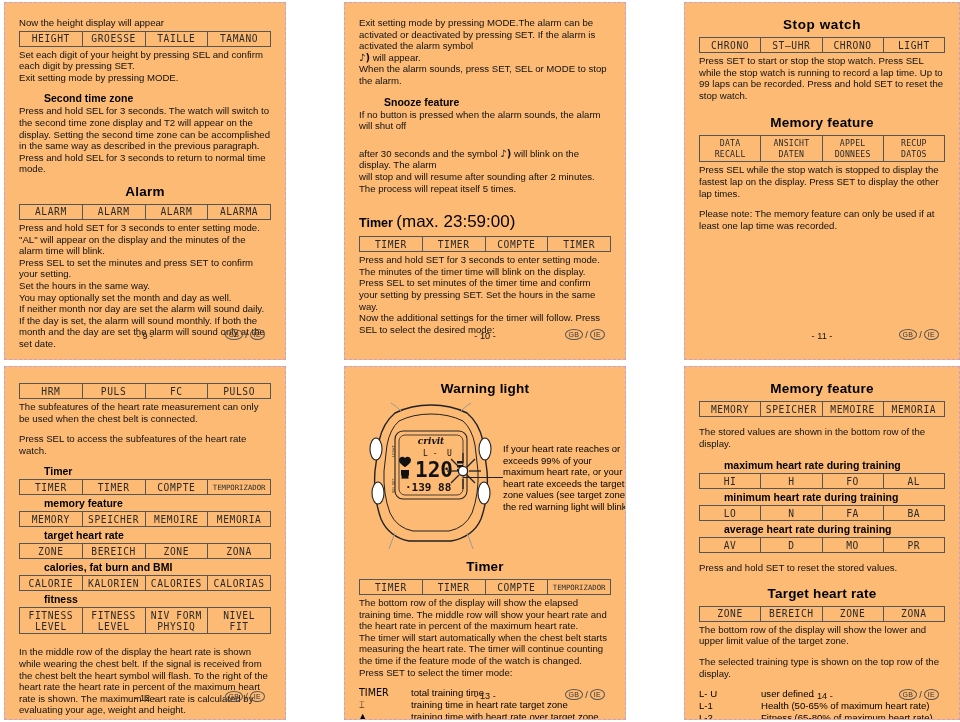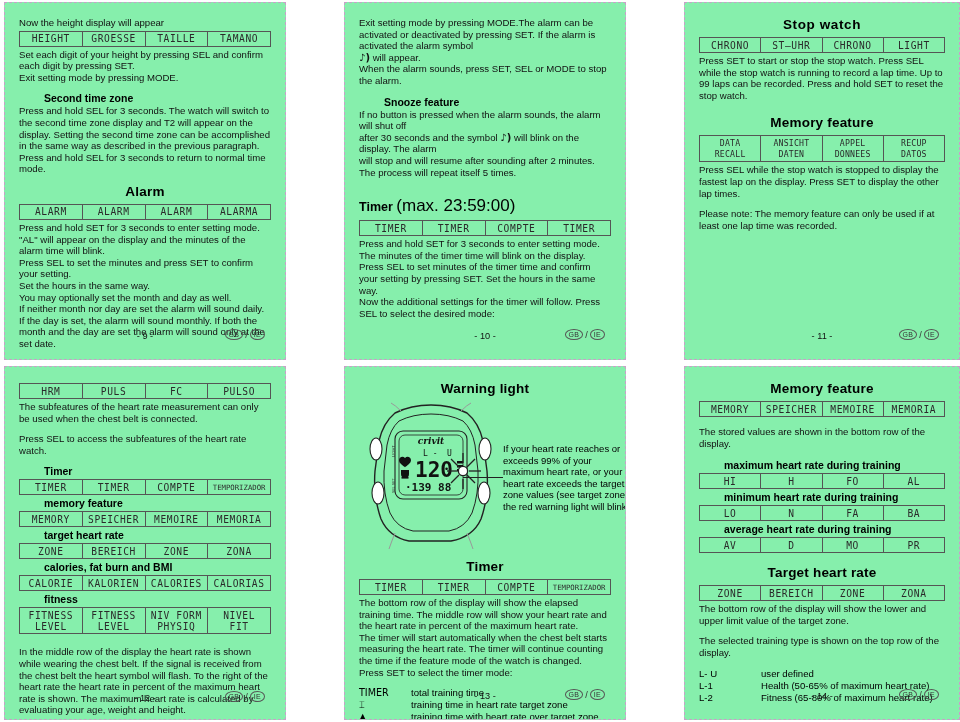--- a/index.html
+++ b/index.html
@@ -10,21 +10,21 @@
     font-family: "Liberation Sans", sans-serif;
   }
   #sheet {
     position: relative;
     width: 960px; height: 722px;
     background: #ffffff;
     overflow: hidden;
   }
   .page {
     position: absolute;
-    background: #86efac;
+    background: #fdba74;
     border: 1px dashed #c9a0c9;
     padding: 14px 14px 8px 14px;
     overflow: hidden;
   }
   
   .col1 { left: 4px;   width: 282px; }
   .col2 { left: 344px; width: 282px; }
   .col3 { left: 684px; width: 276px; }
   .rowA { top: 2px;   height: 358px; }
   .rowB { top: 366px; height: 354px; }
@@ -193,21 +193,21 @@
   </div>
 
   <div class="page col2 rowA">
     <div class="inner">
       <p>Exit setting mode by pressing MODE.The alarm can be activated or deactivated by pressing SET. If the alarm is activated the alarm symbol</p>
       <p><span class="alarmsym">♪)</span> <span>will appear.</span></p>
       <p>When the alarm sounds, press SET, SEL or MODE to stop the alarm.</p>
 
       <h2 class="sub" style="margin-top:9px">Snooze feature</h2>
       <p>If no button is pressed when the alarm sounds, the alarm will shut off</p>
-      <p style="margin-top:0"><span>after 30 seconds and the symbol</span> <span class="alarmsym">♪)</span> <span>will blink on the display. The alarm</span></p>
+      <p style="margin-top:16px"><span>after 30 seconds and the symbol</span> <span class="alarmsym">♪)</span> <span>will blink on the display. The alarm</span></p>
       <p>will stop and will resume after sounding after 2 minutes. The process will repeat itself 5 times.</p>
 
       <h2 class="inline-title" style="margin-top:18px"><span>Timer</span> <span class="reg">(max. 23:59:00)</span></h2>
       <table class="lcdtable">
           <tbody>
             <tr>
         <td>TIMER</td>
         <td>TIMER</td>
         <td>COMPTE</td>
         <td>TIMER</td>
@@ -509,20 +509,21 @@
           <tbody>
             <tr>
         <td>AV</td>
         <td>D</td>
         <td>MO</td>
         <td>PR</td>
       </tr>
           </tbody>
         </table>
 
+      <p class="gap">Press and hold SET to reset the stored values.</p>
 
       <h1 class="sec" style="margin-top:12px">Target heart rate</h1>
       <table class="lcdtable">
           <tbody>
             <tr>
         <td>ZONE</td>
         <td>BEREICH</td>
         <td>ZONE</td>
         <td>ZONA</td>
       </tr>

